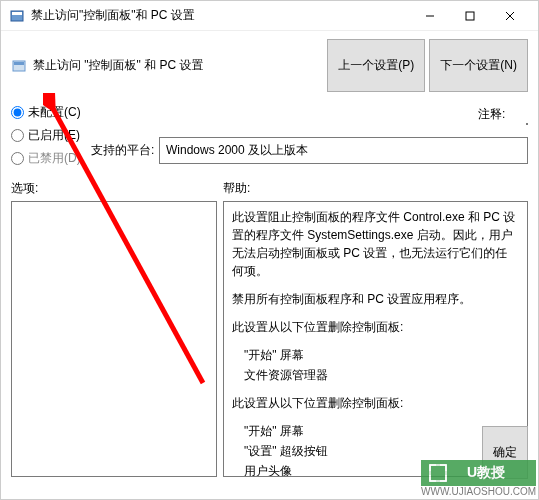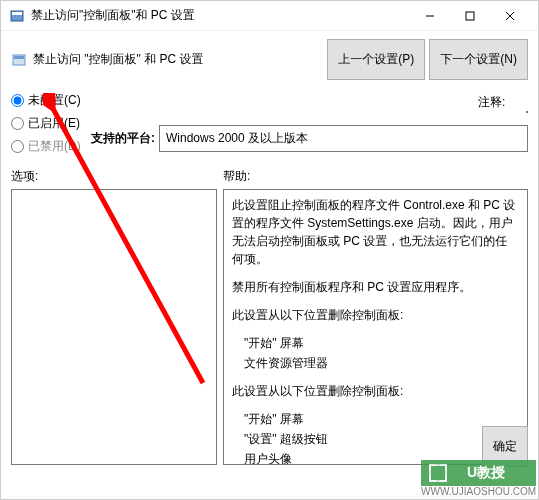--- a/index.html
+++ b/index.html
@@ -8,33 +8,33 @@
 .titlebar { height: 30px; display: flex; align-items: center; padding: 0 8px; border-bottom: 1px solid #eee; }
 .titlebar-icon { width: 16px; height: 16px; margin-right: 6px; }
 .title-text { flex: 1; font-size: 12px; }
 .winbtns { display: flex; gap: 0; }
 .winbtn { width: 40px; height: 28px; display: flex; align-items: center; justify-content: center; cursor: pointer; }
 .content { padding: 8px 10px; position: relative; }
 .header-row { display: flex; align-items: center; margin-bottom: 12px; }
 .header-icon { width: 16px; height: 16px; margin-right: 6px; }
 .header-text { flex: 1; }
 .nav-btns { display: flex; gap: 4px; }
-.btn { border: 1px solid #adadad; background: #e1e1e1; padding: 11px 10px; font-size: 12px; cursor: pointer; font-family: inherit; }
+.btn { border: 1px solid #adadad; background: #e1e1e1; padding: 17px 10px; font-size: 12px; cursor: pointer; font-family: inherit; }
 .main-area { display: flex; gap: 8px; margin-top: 4px; }
 .radio-col { width: 72px; }
 .radio-item { display: flex; align-items: center; margin-bottom: 6px; cursor: pointer; }
 .radio-item input { margin-right: 4px; }
 .radio-item.selected { font-weight: normal; }
 .radio-item.disabled label { color: #888; }
 .right-col { flex: 1; }
 .comment-row { display: flex; align-items: flex-end; margin-bottom: 12px; flex-direction: column; }
 .comment-label { width: 50px; padding-top: 2px; }
 .comment-box { flex: 1; height: 36px; border: 1px solid #7a7a7a; background: #fff; }
 .platform-row { display: flex; align-items: center; margin-bottom: 10px; }
-.platform-label { width: 68px; text-align: right; padding-right: 4px; font-weight: bold; }
+.platform-label { width: 68px; text-align: left; padding-right: 4px; }
 .platform-box { flex: 1; border: 1px solid #7a7a7a; padding: 4px 6px; background: #fff; }
 .lower-area { display: flex; gap: 6px; margin-top: 6px; }
 .options-col { width: 206px; }
 .help-col { flex: 1; }
 .section-label { margin-bottom: 4px; }
 .panel { border: 1px solid #7a7a7a; background: #fff; height: 276px; padding: 6px 8px; overflow: hidden; font-size: 12px; line-height: 1.5; }
 .help-panel { }
 .help-panel p { margin-bottom: 10px; }
 .indent { padding-left: 12px; margin-bottom: 2px !important; }
 .footer { position: absolute; bottom: 6px; right: 10px; display: flex; gap: 4px; }

